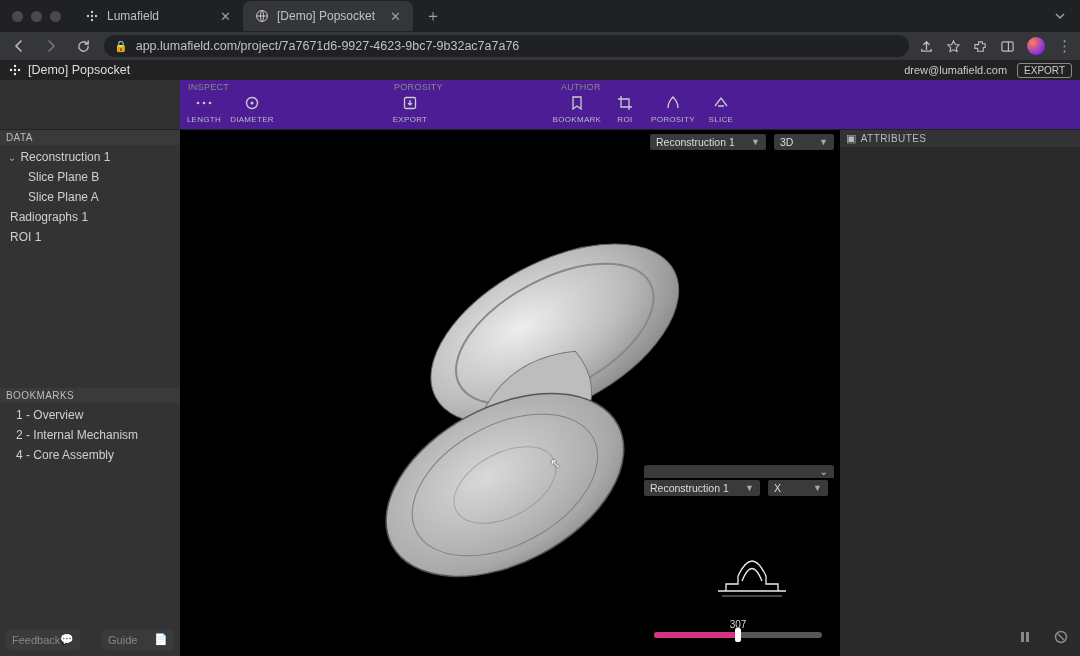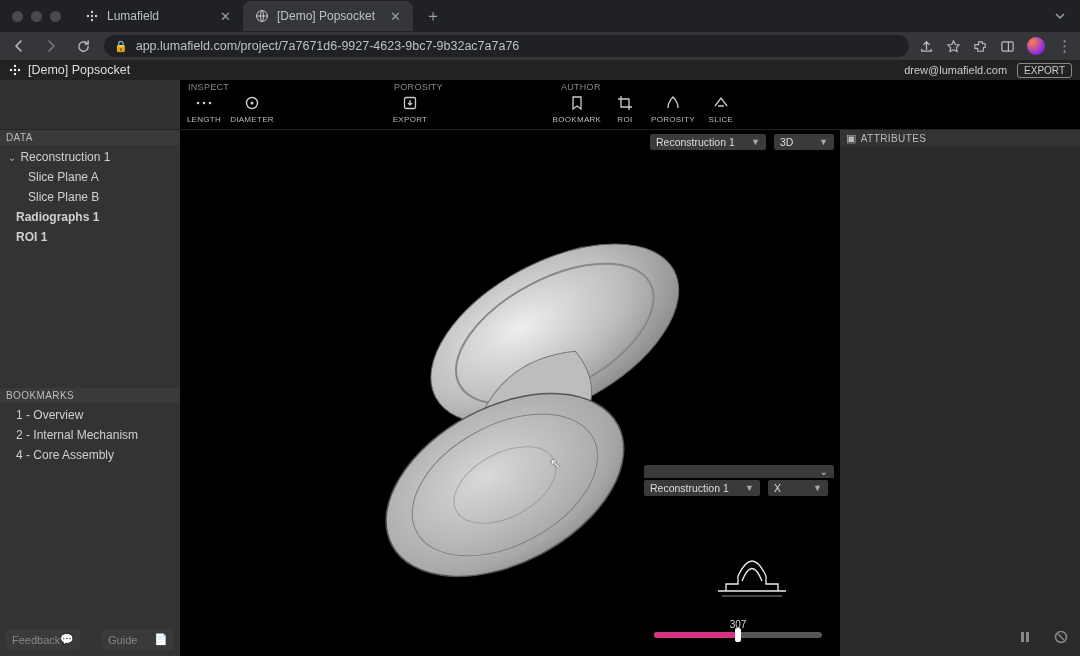--- a/index.html
+++ b/index.html
@@ -24,38 +24,38 @@
   .right-icons { display: flex; align-items: center; gap: 12px; color: #9aa0a6; }
   .avatar { width: 18px; height: 18px; border-radius: 50%; background: radial-gradient(circle at 30% 30%, #ff7f50, #8a2be2 70%); }
 
   
   .apphdr { height: 20px; background: #222; display: flex; align-items: center; padding: 0 8px; font-size: 12.5px; color: #ddd; }
   .apphdr .logo { width: 14px; height: 14px; margin-right: 6px; display: inline-flex; }
   .apphdr .right { margin-left: auto; display: flex; align-items: center; gap: 10px; font-size: 11px; color: #ccc; }
   .logout { border: 1px solid #888; border-radius: 3px; padding: 1px 6px; font-size: 10px; color: #ccc; }
 
   
-  .toolbar { height: 50px; background: #000000; display: flex; border-bottom: 1px solid #222;}
+  .toolbar { height: 50px; background: #4c1d95; display: flex; border-bottom: 1px solid #222;}
   .tb-spacer-left { width: 180px; background: #313131; }
   .tb-group { display: flex; flex-direction: column; }
   .tb-group-label { font-size: 9px; color: #888; padding: 2px 0 0 8px; letter-spacing: .3px; }
   .tb-items { display: flex; }
   .tb-item { width: 48px; display: flex; flex-direction: column; align-items: center; justify-content: center; gap: 3px; padding-top: 2px;}
   .tb-ico { width: 18px; height: 18px; display: inline-flex; align-items: center; justify-content: center; color: #ccc; }
   .tb-txt { font-size: 8px; color: #bbb; letter-spacing: .3px; }
   .tb-flex { flex: 1; }
 
   
   .main { display: flex; height: calc(656px - 32px - 28px - 20px - 50px); }
   .sidebar { width: 180px; background: #333; display: flex; flex-direction: column; font-size: 12px; }
   .sec-hdr { background: #3a3a3a; color: #bbb; font-size: 10px; padding: 2px 6px; letter-spacing: .4px; }
   .tree { padding: 2px 0; color: #ccc; }
   .tree-row { padding: 3px 8px; display: flex; align-items: center; gap: 4px; font-size: 12px; color: #d0d0d0;}
   .tree-row.indent { padding-left: 28px; }
-  .tree-row.indent2 { padding-left: 16px; font-weight: bold; }
+  .tree-row.indent2 { padding-left: 10px; }
   .caret { font-size: 10px; color: #aaa; }
   .bookmarks-list .tree-row { padding-left: 16px; }
   .sidebar-gap { flex: 1; }
   .sb-footer { display: flex; gap: 22px; padding: 6px; }
   .sb-btn { flex: 1; background: #3a3a3a; border-radius: 3px; font-size: 11px; color: #888; padding: 4px 6px; display: flex; align-items: center; justify-content: space-between; }
   .sb-btn .mini { font-size: 11px; }
 
   .viewport-col { flex: 1; display: flex; flex-direction: column; background: #000; position: relative; }
   .vp-hdrs { position: absolute; top: 4px; right: 6px; display: flex; gap: 8px; z-index: 5;}
   .dd { background: #3a3a3a; color: #ddd; font-size: 10.5px; padding: 2px 6px; border-radius: 2px; display: inline-flex; align-items: center; gap: 12px; min-width: 60px; }
@@ -298,24 +298,24 @@
 <div class="main">
 
   <div class="sidebar">
     <div class="sec-hdr">DATA</div>
     <div class="tree">
       <div class="tree-row">
         <span class="caret">⌄</span>
         <span>Reconstruction 1</span>
       </div>
       <div class="tree-row indent">
+          <span>Slice Plane B</span>
+        </div>
+      <div class="tree-row indent">
           <span>Slice Plane A</span>
-        </div>
-      <div class="tree-row indent">
-          <span>Slice Plane B</span>
         </div>
       <div class="tree-row indent2">
           <span>Radiographs 1</span>
         </div>
       <div class="tree-row indent2">
           <span>ROI 1</span>
         </div>
     </div>
 
     <div class="sidebar-gap"></div>

